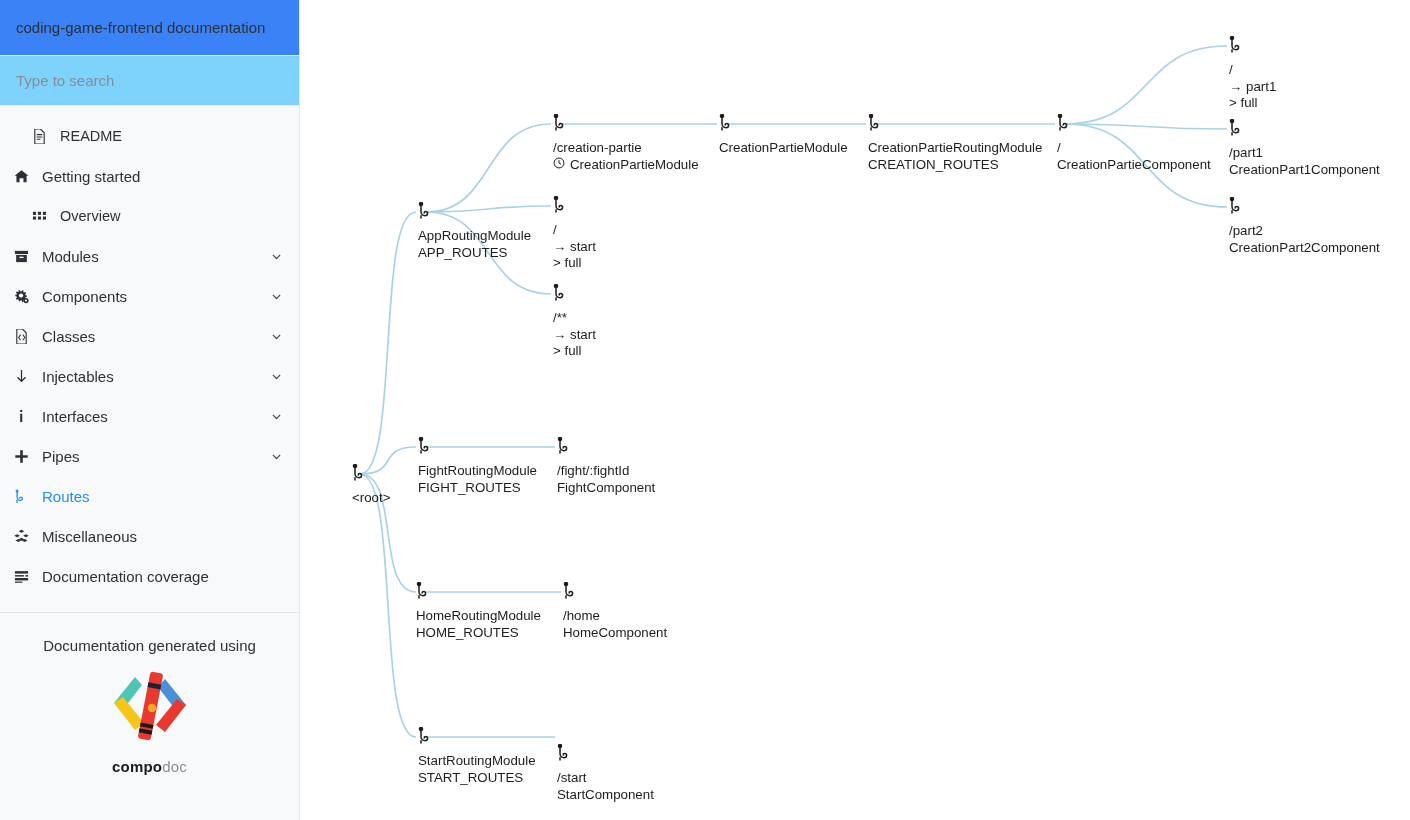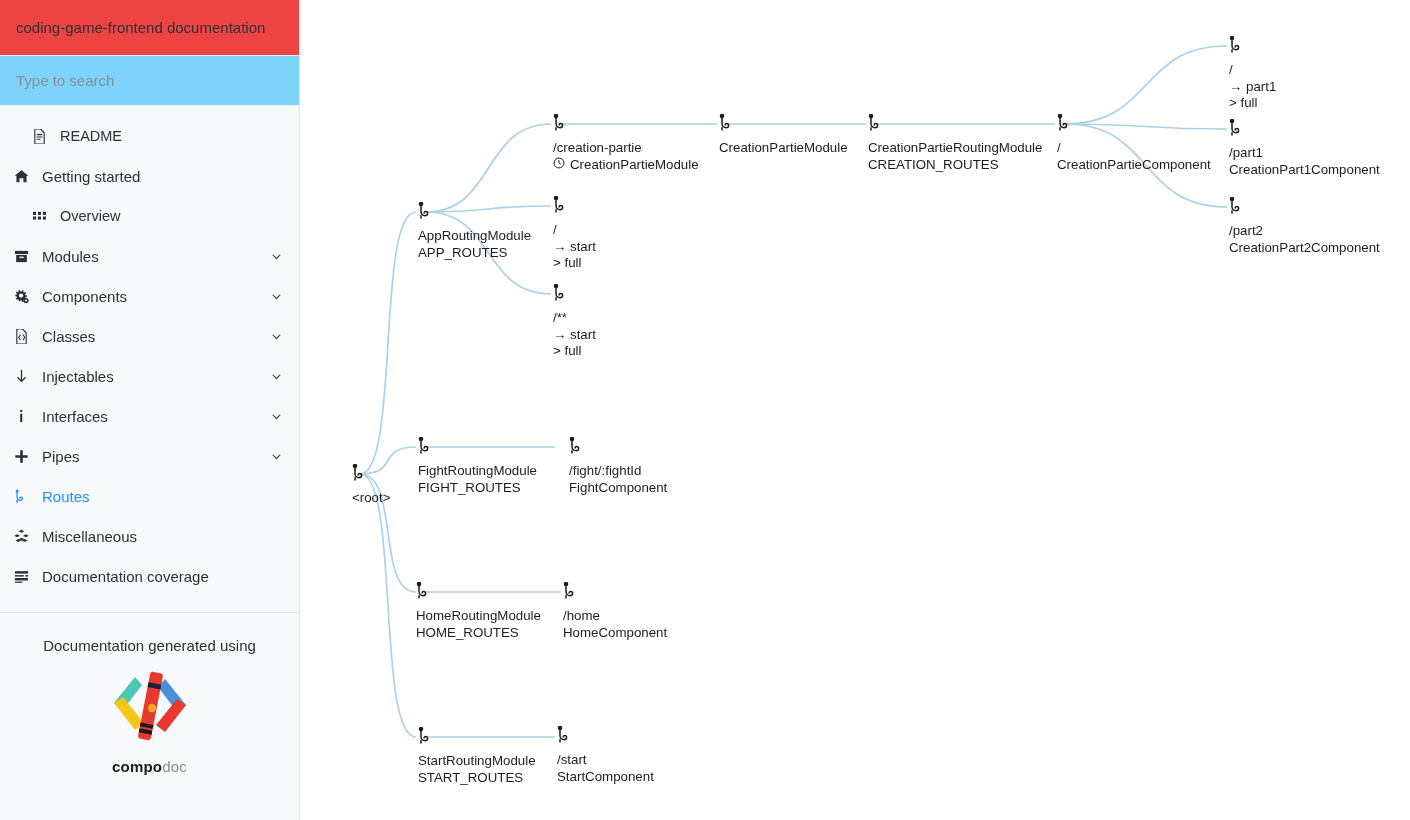--- a/index.html
+++ b/index.html
@@ -19,21 +19,21 @@
     background: #f8f9fa;
     border-right: 1px solid #e3e5e8;
     display: flex; flex-direction: column;
     position: relative;
   }
   .brand {
     height: 56px; display: flex; align-items: center;
     padding: 0 16px;
     font-size: 15px; color: #2b3137;
     border-bottom: 1px solid #e9ecef;
-    background: #ef4444;
+    background: #3b82f6;
   }
   .search-wrap {
     height: 50px;
     background: #7dd3fc;
     border-bottom: 1px solid #e9ecef;
     display: flex; align-items: center;
   }
   .search-input {
     border: 0; outline: 0; background: transparent;
     width: 100%; height: 100%;
@@ -439,21 +439,21 @@
           <span class="glyph"><svg width="13" height="17" viewBox="0 0 13 17" fill="none" stroke="#1d1d1d" stroke-width="1.5" stroke-linecap="round">
               <path d="M3 1.6v8.2c0 2.6 2.2 3.9 4 3.9 1.6 0 2.6-1 2.6-2.2 0-1.1-.8-1.9-1.9-1.9-.9 0-1.6.6-1.6 1.4"></path>
               <path d="M3 13.8v2.2"></path>
               <circle cx="3" cy="1.9" r="1.5" fill="#1d1d1d"></circle>
             </svg></span>
           <div class="lines">
             <span class="ln lnk">FightRoutingModule</span>
             <span class="ln">FIGHT_ROUTES</span>
           </div>
         </div>
-        <div class="node" style="left: 257px; top: 449px; margin-left: 12px;">
+        <div class="node" style="left: 257px; top: 449px;">
           <span class="glyph"><svg width="13" height="17" viewBox="0 0 13 17" fill="none" stroke="#1d1d1d" stroke-width="1.5" stroke-linecap="round">
               <path d="M3 1.6v8.2c0 2.6 2.2 3.9 4 3.9 1.6 0 2.6-1 2.6-2.2 0-1.1-.8-1.9-1.9-1.9-.9 0-1.6.6-1.6 1.4"></path>
               <path d="M3 13.8v2.2"></path>
               <circle cx="3" cy="1.9" r="1.5" fill="#1d1d1d"></circle>
             </svg></span>
           <div class="lines">
             <span class="ln">/fight/:fightId</span>
             <span class="ln lnk">FightComponent</span>
           </div>
         </div>
@@ -483,21 +483,21 @@
           <span class="glyph"><svg width="13" height="17" viewBox="0 0 13 17" fill="none" stroke="#1d1d1d" stroke-width="1.5" stroke-linecap="round">
               <path d="M3 1.6v8.2c0 2.6 2.2 3.9 4 3.9 1.6 0 2.6-1 2.6-2.2 0-1.1-.8-1.9-1.9-1.9-.9 0-1.6.6-1.6 1.4"></path>
               <path d="M3 13.8v2.2"></path>
               <circle cx="3" cy="1.9" r="1.5" fill="#1d1d1d"></circle>
             </svg></span>
           <div class="lines">
             <span class="ln lnk">StartRoutingModule</span>
             <span class="ln">START_ROUTES</span>
           </div>
         </div>
-        <div class="node" style="left: 257px; top: 738px;">
+        <div class="node" style="left: 257px; top: 756px;">
           <span class="glyph"><svg width="13" height="17" viewBox="0 0 13 17" fill="none" stroke="#1d1d1d" stroke-width="1.5" stroke-linecap="round">
               <path d="M3 1.6v8.2c0 2.6 2.2 3.9 4 3.9 1.6 0 2.6-1 2.6-2.2 0-1.1-.8-1.9-1.9-1.9-.9 0-1.6.6-1.6 1.4"></path>
               <path d="M3 13.8v2.2"></path>
               <circle cx="3" cy="1.9" r="1.5" fill="#1d1d1d"></circle>
             </svg></span>
           <div class="lines">
             <span class="ln">/start</span>
             <span class="ln lnk">StartComponent</span>
           </div>
         </div>

